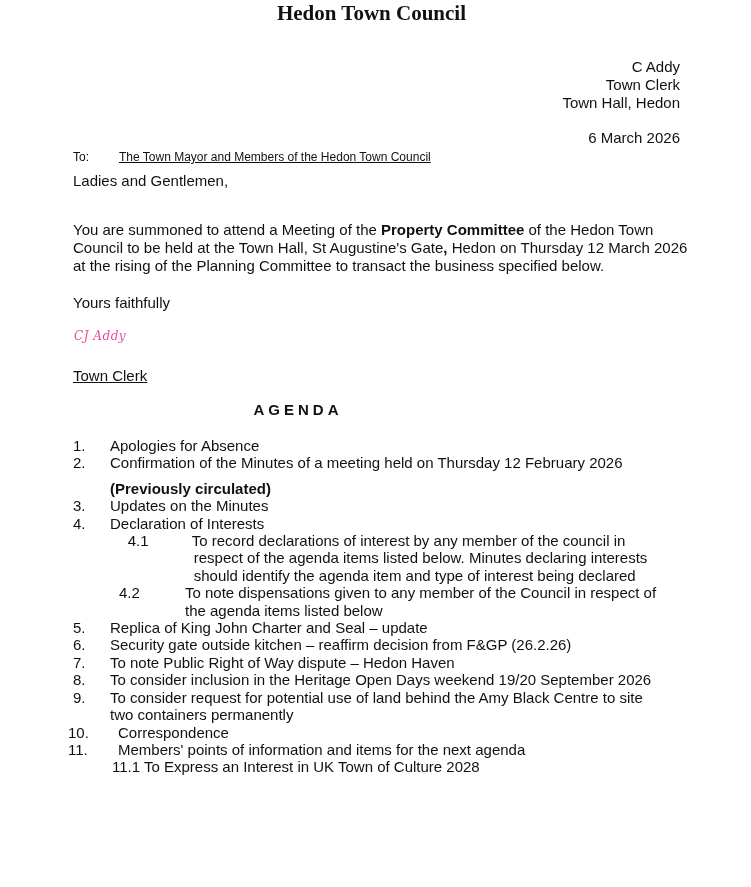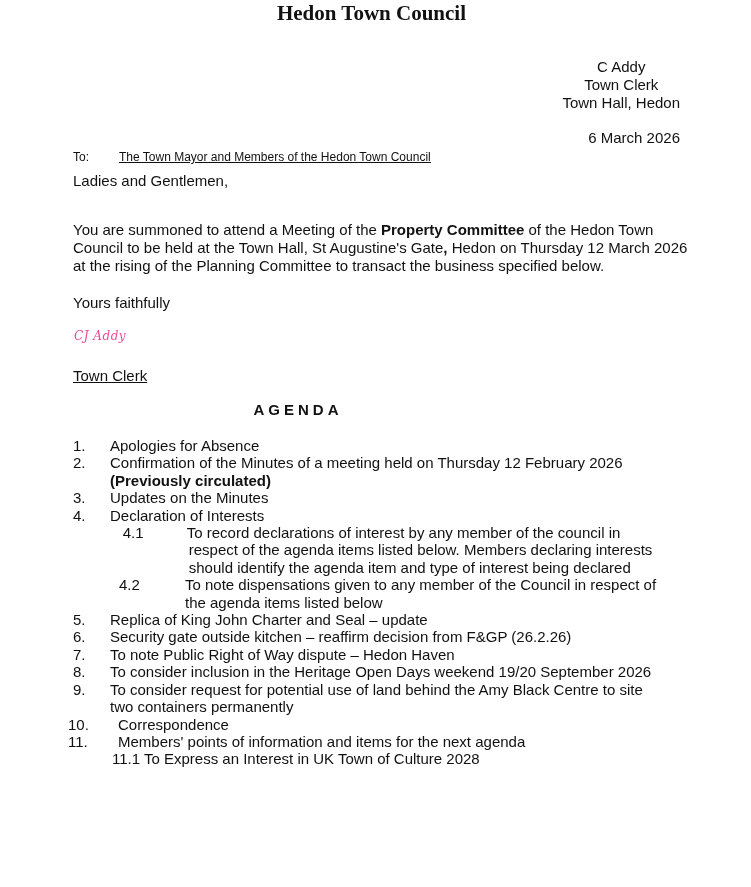--- a/index.html
+++ b/index.html
@@ -20,21 +20,21 @@
     .title {
       left: 0; width: 743px; top: 0px;
       text-align: center;
       font-family: "Liberation Serif", serif;
       font-weight: bold;
       font-size: 21px;
       line-height: 26px;
     }
     .sender {
       right: 71px; top: 58px;
-      text-align: center;
+      text-align: right;
       line-height: 18px;
       font-size: 15px;
     }
     .date {
       right: 71px; top: 129px;
       text-align: left;
       font-size: 15px;
     }
     .to-line { left: 73px; top: 150px; font-size: 12px; text-decoration: underline; }
     .to-label { display: inline-block; width: 46px; }
@@ -69,21 +69,21 @@
       font-size: 15px;
     }
     .row { display: flex; white-space: nowrap; }
     .num { width: 37px; flex: none; }
     .num.wide { width: 37px; margin-left: -5px; padding-right: 13px; }
     .txt { flex: none; }
     .cont { padding-left: 37px; }
     .sub { display: flex; padding-left: 46px; justify-content: center; }
     .sub .snum { width: 64px; flex: none; }
     .sub .snum2 { width: 66px; flex: none; }
-    .bold { font-weight: bold; }
+    .bold { font-weight: bold; margin-top: 8px; }
   </style>
 </head>
 <body>
 
 <div class="abs title">Hedon Town Council</div>
 
 <div class="abs sender">
   <div>C Addy</div>
   <div>Town Clerk</div>
   <div>Town Hall, Hedon</div>
@@ -122,21 +122,21 @@
     <span class="txt">Updates on the Minutes</span>
   </div>
   <div class="row">
     <span class="num">4.</span>
     <span class="txt">Declaration of Interests</span>
   </div>
   <div class="sub">
     <span class="snum">4.1</span>
     <div>
       <div>To record declarations of interest by any member of the council in</div>
-      <div style="padding-left:2px">respect of the agenda items listed below.  Members declaring interests</div>
+      <div style="padding-left:2px">respect of the agenda items listed below.  Minutes declaring interests</div>
       <div style="padding-left:2px">should identify the agenda item and type of interest being declared</div>
     </div>
   </div>
   <div class="sub">
     <span class="snum2">4.2</span>
     <div>
       <div>To note dispensations given to any member of the Council in respect of</div>
       <div>the agenda items listed below</div>
     </div>
   </div>

